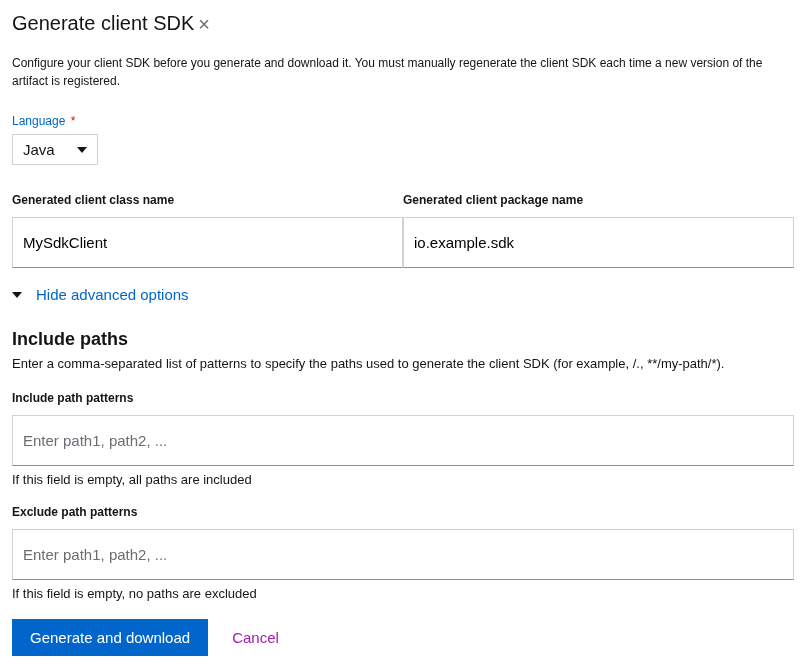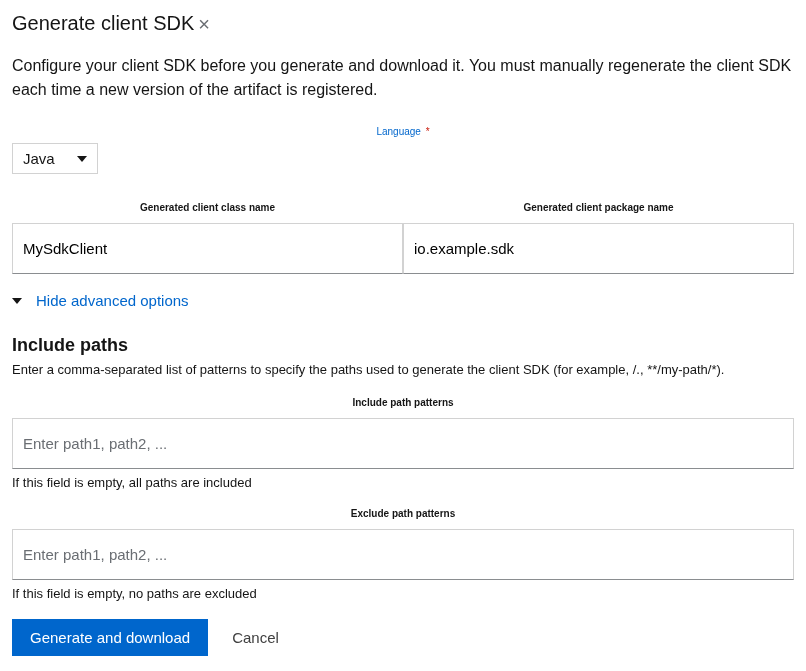--- a/index.html
+++ b/index.html
@@ -28,30 +28,29 @@
     .close-btn {
       background: none;
       border: none;
       font-size: 20px;
       color: #6a6e73;
       cursor: pointer;
       line-height: 1;
       padding: 2px 4px;
     }
     .description {
-      font-size: 16px;
+      font-size: 12px;
       line-height: 1.5;
       margin-bottom: 24px;
     }
     .label {
-      font-size: 10px;
+      font-size: 12px;
       font-weight: 400;
       display: block;
       margin-bottom: 6px;
-      text-align: center;
     }
     .label-bold {
       font-weight: 600;
     }
     .required-label {
       color: #0066cc;
       font-weight: 400;
     }
     .required-star {
       color: #c9190b;
@@ -137,21 +136,21 @@
       background: #0066cc;
       color: #fff;
       border: none;
       padding: 10px 18px;
       font-size: 15px;
       cursor: pointer;
     }
     .btn-link {
       background: none;
       border: none;
-      color: #404040;
+      color: #a21caf;
       font-size: 15px;
       cursor: pointer;
       padding: 10px 6px;
     }
     svg.icon {
       width: 10px;
       height: 10px;
       display: inline-block;
     }
   </style>

